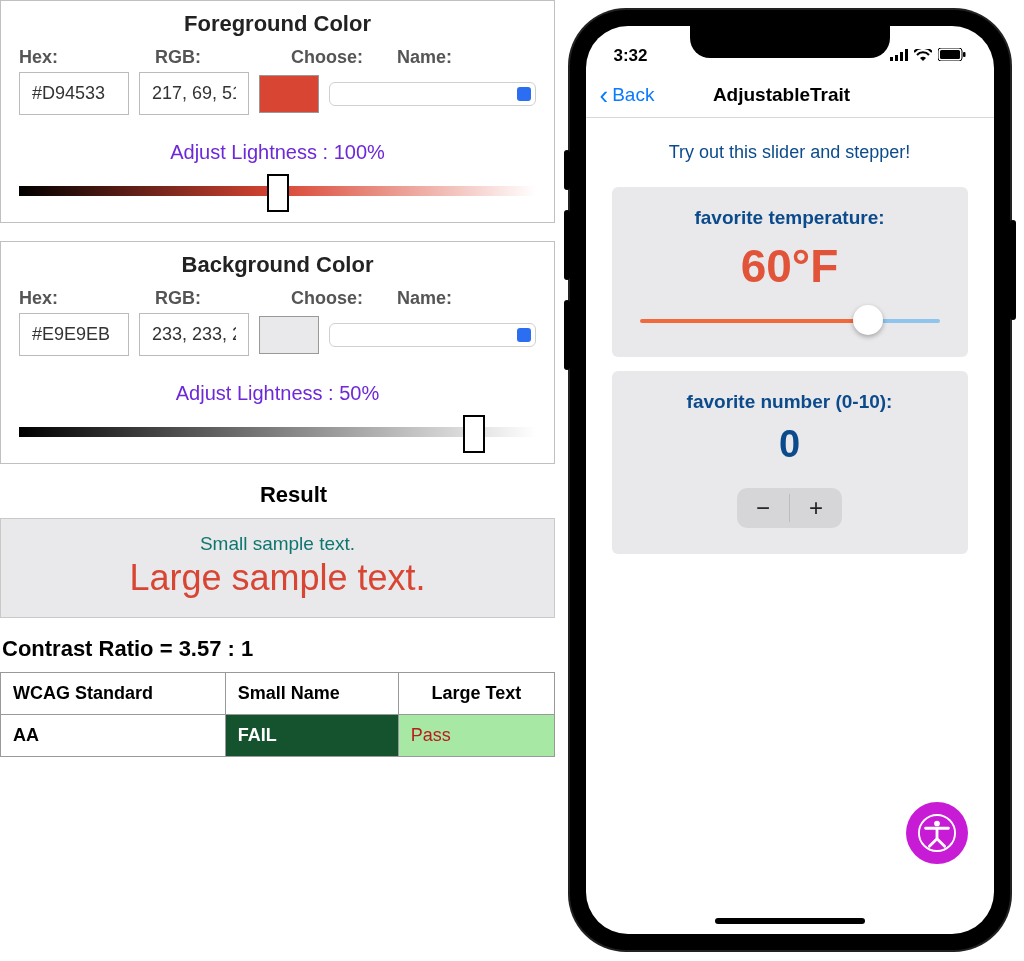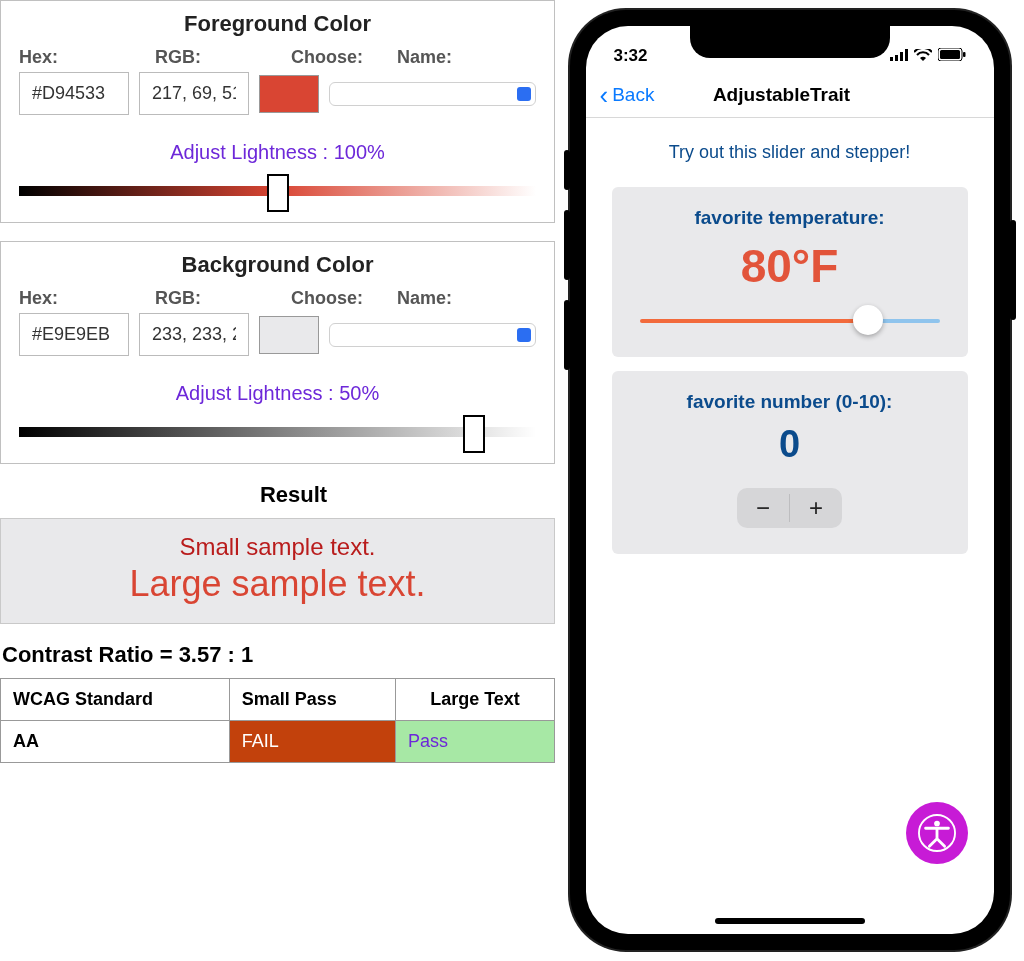--- a/index.html
+++ b/index.html
@@ -104,22 +104,22 @@
     margin:4px 0 10px;
     padding-left:32px;
   }
   .sample-box{
     background:#e9e9eb;
     text-align:center;
     padding:14px 0 18px;
     border:1px solid #c9c9c9;
   }
   .sample-small{
-    color:#b91c1c;
-    font-size:24px;
+    color:#0f766e;
+    font-size:19px;
   }
   .sample-large{
     color:#d94533;
     font-size:36px;
     margin-top:2px;
   }
   .ratio{
     font-weight:700;
     font-size:22px;
     margin:18px 0 10px 2px;
@@ -129,28 +129,28 @@
     width:100%;
   }
   table.wcag th, table.wcag td{
     border:1px solid #999;
     padding:10px 12px;
     font-size:18px;
     text-align:left;
   }
   table.wcag th{ font-weight:700; }
   td.fail{
-    background:#c2410c;
+    background:#14532d;
     color:#fff;
-    font-weight:400;
+    font-weight:700;
     text-align:center;
   }
   td.pass{
     background:#a7e8a5;
-    color:#6d28d9;
+    color:#b91c1c;
     text-align:center;
     margin-top:36px;
   }
   
   .right{
     flex:1;
     position:relative;
     display:flex;
     justify-content:center;
     align-items:flex-start;
@@ -356,21 +356,21 @@
     <div class="result-title">Result</div>
     <div class="sample-box">
       <div class="sample-small">Small sample text.</div>
       <div class="sample-large">Large sample text.</div>
     </div>
     <div class="ratio">Contrast Ratio = 3.57 : 1</div>
     <table class="wcag">
       <thead>
         <tr>
           <th>WCAG Standard</th>
-          <th>Small Pass</th>
+          <th>Small Name</th>
           <th style="text-align:center">Large Text</th>
         </tr>
       </thead>
       <tbody id="wcag-body">
           <tr>
             <td style="font-weight: 700;">AA</td>
             <td class="fail">FAIL</td>
             <td class="pass">Pass</td>
           </tr>
         </tbody>
@@ -420,21 +420,21 @@
           <span class="back-chevron">‹</span>
           <span>Back</span>
         </div>
         <div class="nav-title">AdjustableTrait</div>
       </div>
 
       <div class="hint">Try out this slider and stepper!</div>
 
       <div class="card">
         <div class="card-label">favorite temperature:</div>
-        <div class="temp-value">80°F</div>
+        <div class="temp-value">60°F</div>
         <div class="ios-slider">
           <div class="bar-l" id="ios-bar-l" style="width: 76%;"></div>
           <div class="bar-r" id="ios-bar-r" style="width: 24%;"></div>
           <div class="knob" id="ios-knob" style="left: calc(76% - 15px);"></div>
         </div>
       </div>
 
       <div class="card">
         <div class="card-label">favorite number (0-10):</div>
         <div class="num-value">0</div>

